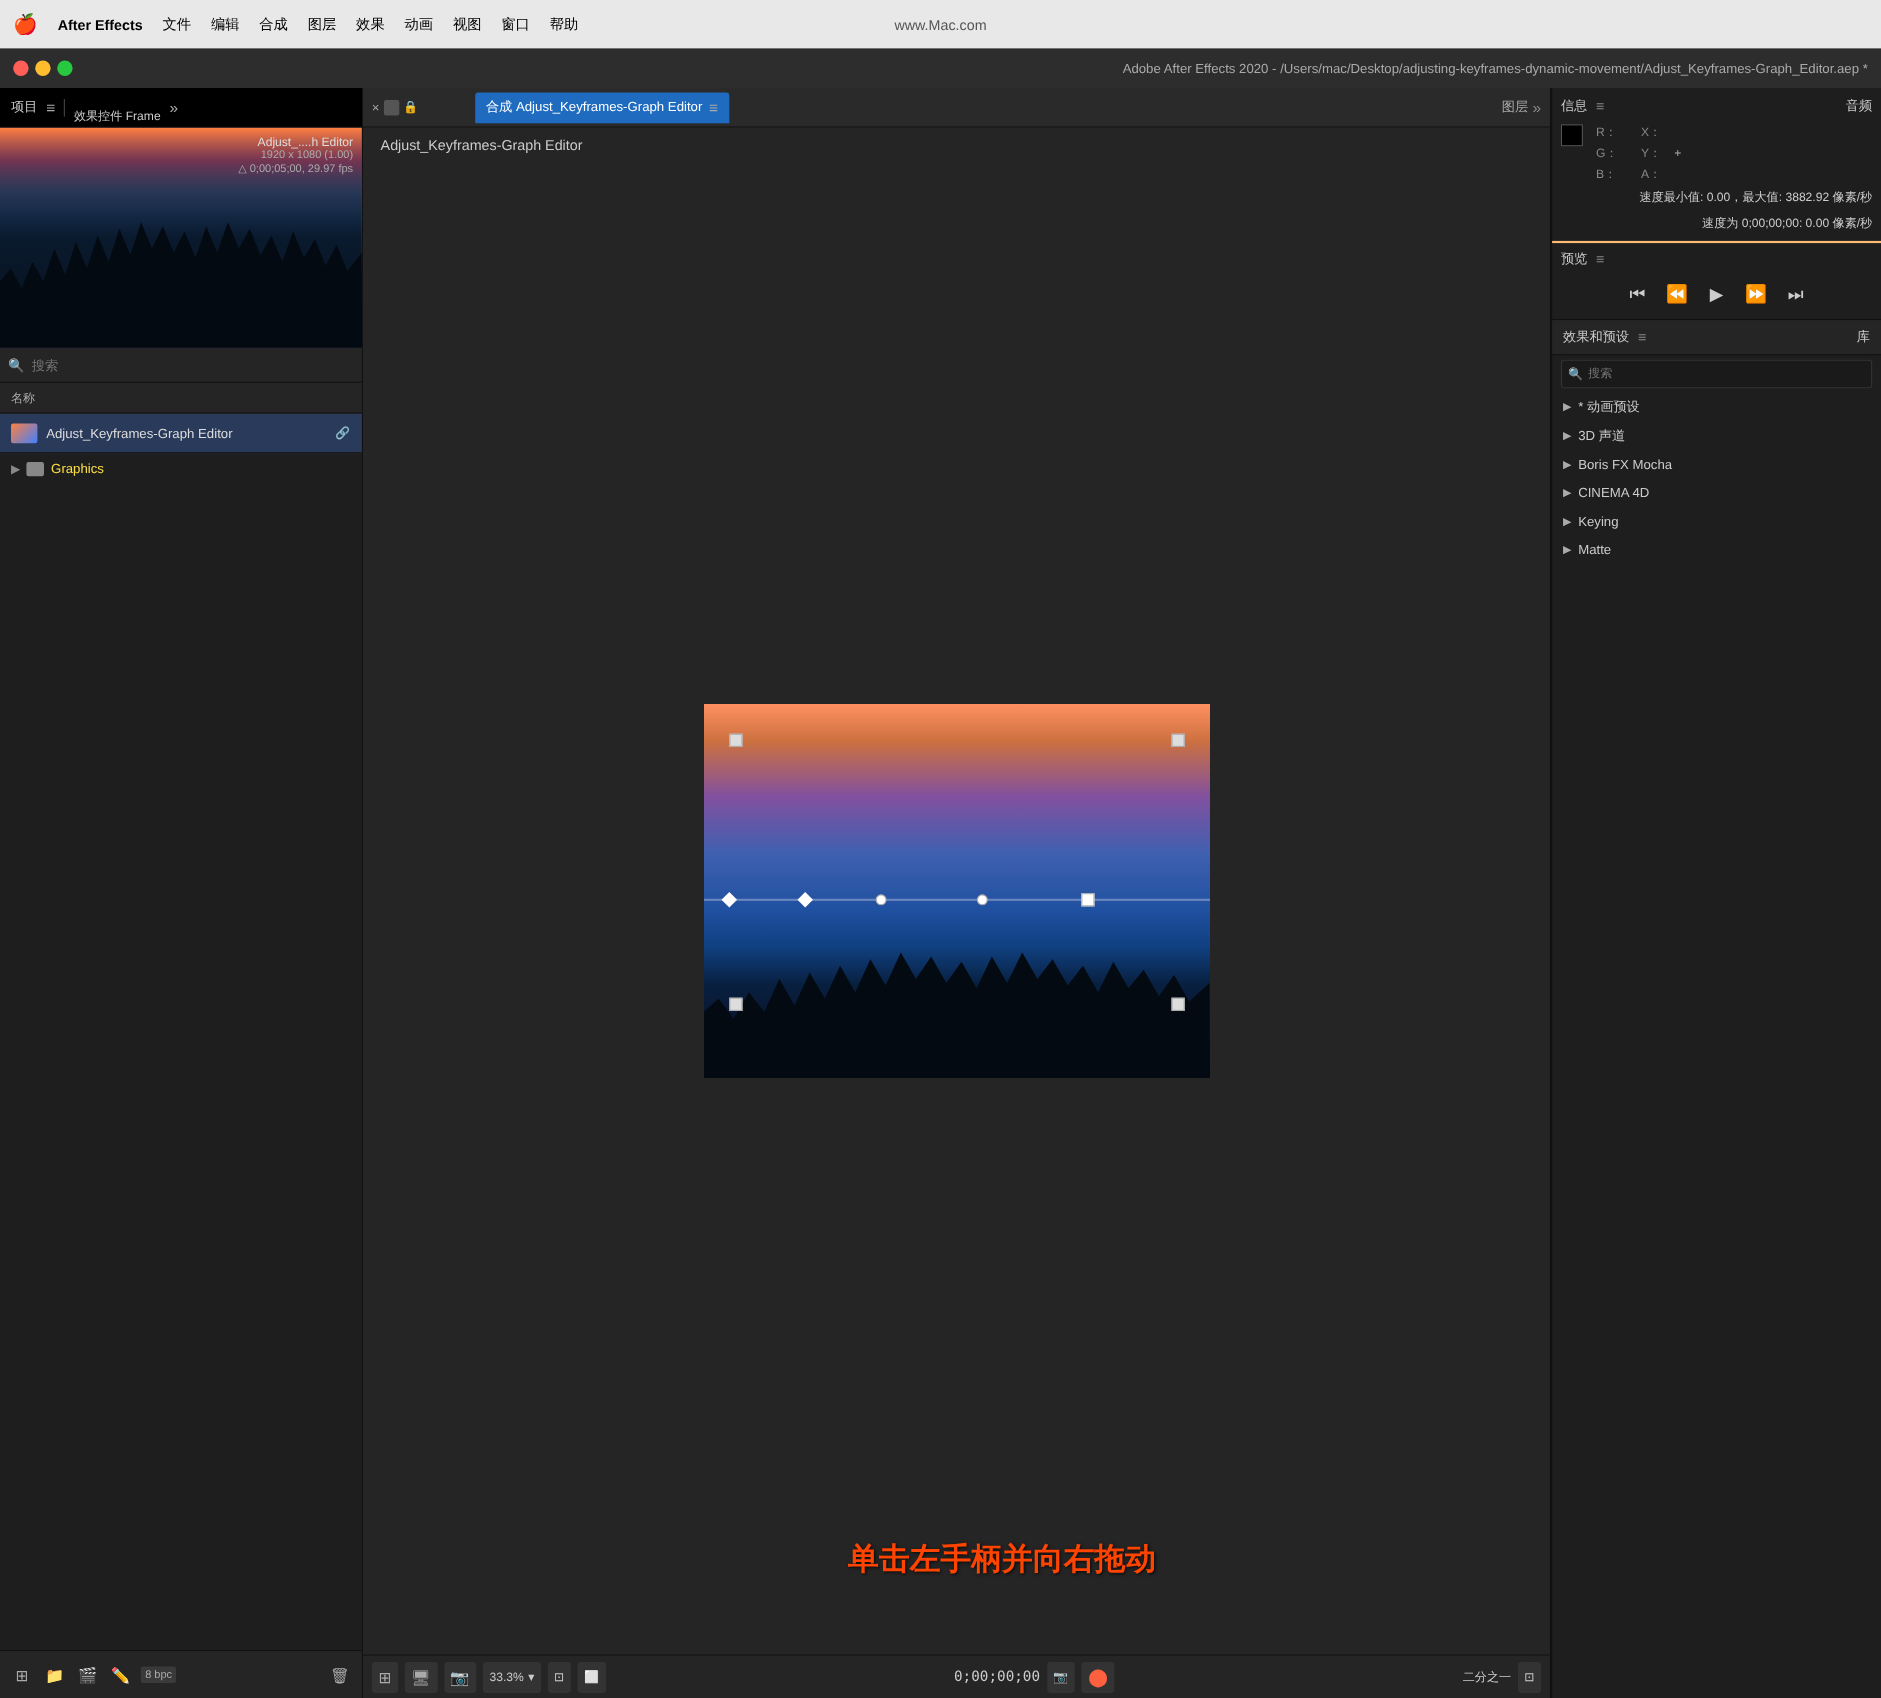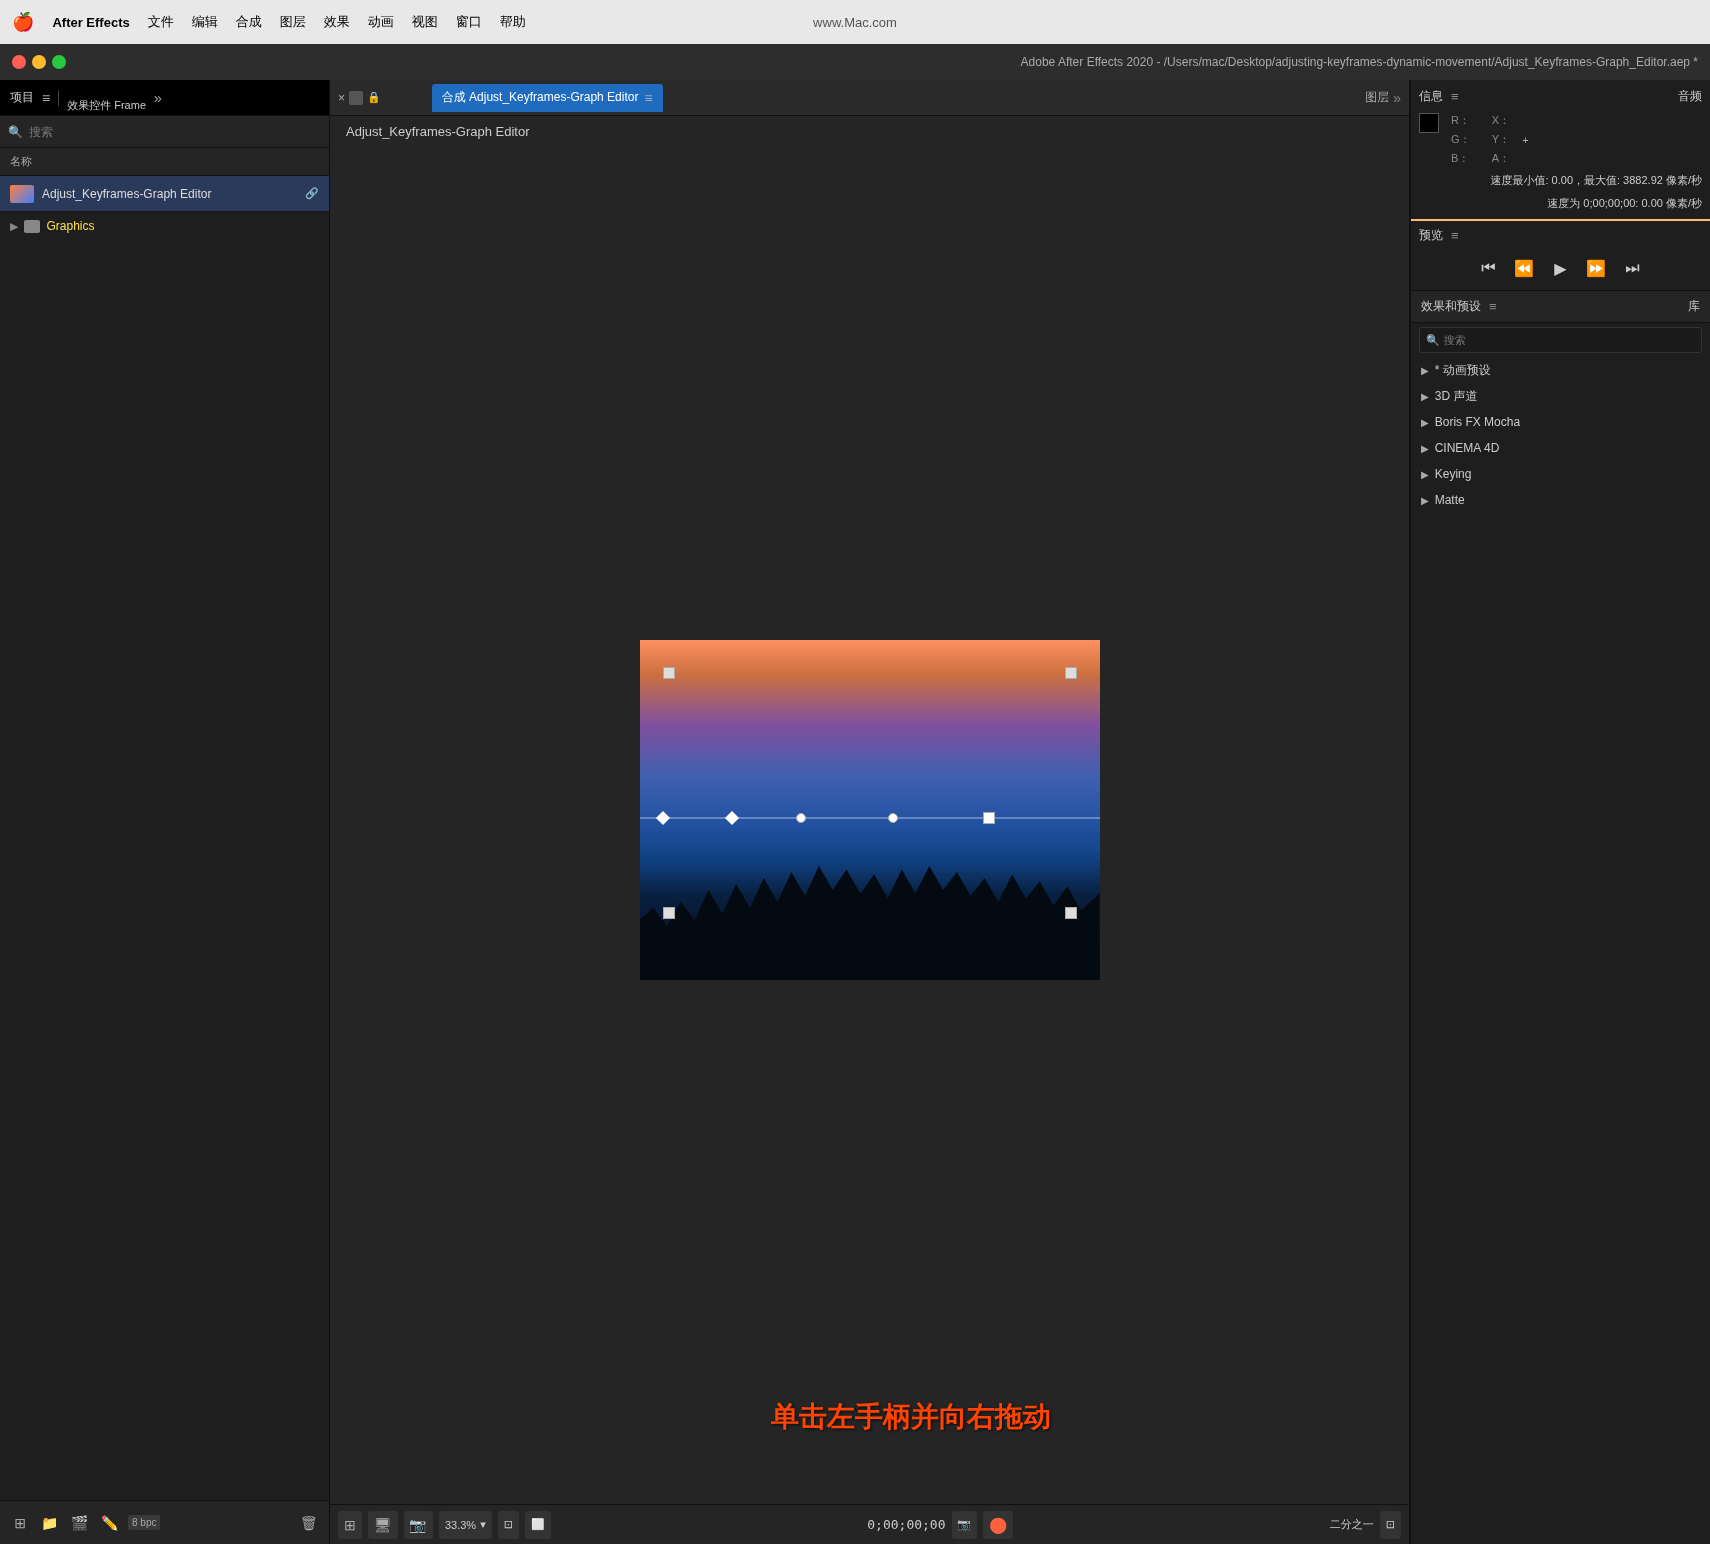--- a/index.html
+++ b/index.html
@@ -565,20 +565,30 @@
   <div class="left-panel">
 
     <div class="panel-header">
       <span class="panel-header-title">项目</span>
       <span class="panel-menu-icon">≡</span>
       <div class="separator-v"></div>
       <span style="color:#ccc;font-size:11px;margin-top:16px;">效果控件 Frame</span>
       <span class="panel-menu-icon">»</span>
     </div>
 
+    <div class="project-thumb">
+      <div style="position:absolute;top:0;left:0;width:100%;height:100%;background:linear-gradient(180deg,#ff8040 0%,#a04060 15%,#506090 30%,#3060a0 50%,#1a3060 65%,#0a1530 80%,#050a18 100%);"></div>
+      <div class="mountain-silhouette" style="background:linear-gradient(180deg,transparent 0%,#0a1a2e 50%,#050f1a 100%);"></div>
+      <div class="tree-silhouette"></div>
+      <div class="project-thumb-info">
+        <div class="filename">Adjust_....h Editor</div>
+        <div style="font-size:10px;color:#aaa;">1920 x 1080 (1.00)</div>
+        <div style="font-size:10px;color:#aaa;">△ 0;00;05;00, 29.97 fps</div>
+      </div>
+    </div>
 
     <div class="search-bar">
       <span class="search-icon-inner">🔍</span>
       <input class="search-input" type="text" placeholder="搜索" style="">
     </div>
 
     <div class="project-list-header">
       <span class="project-list-header-text">名称</span>
     </div>
 

